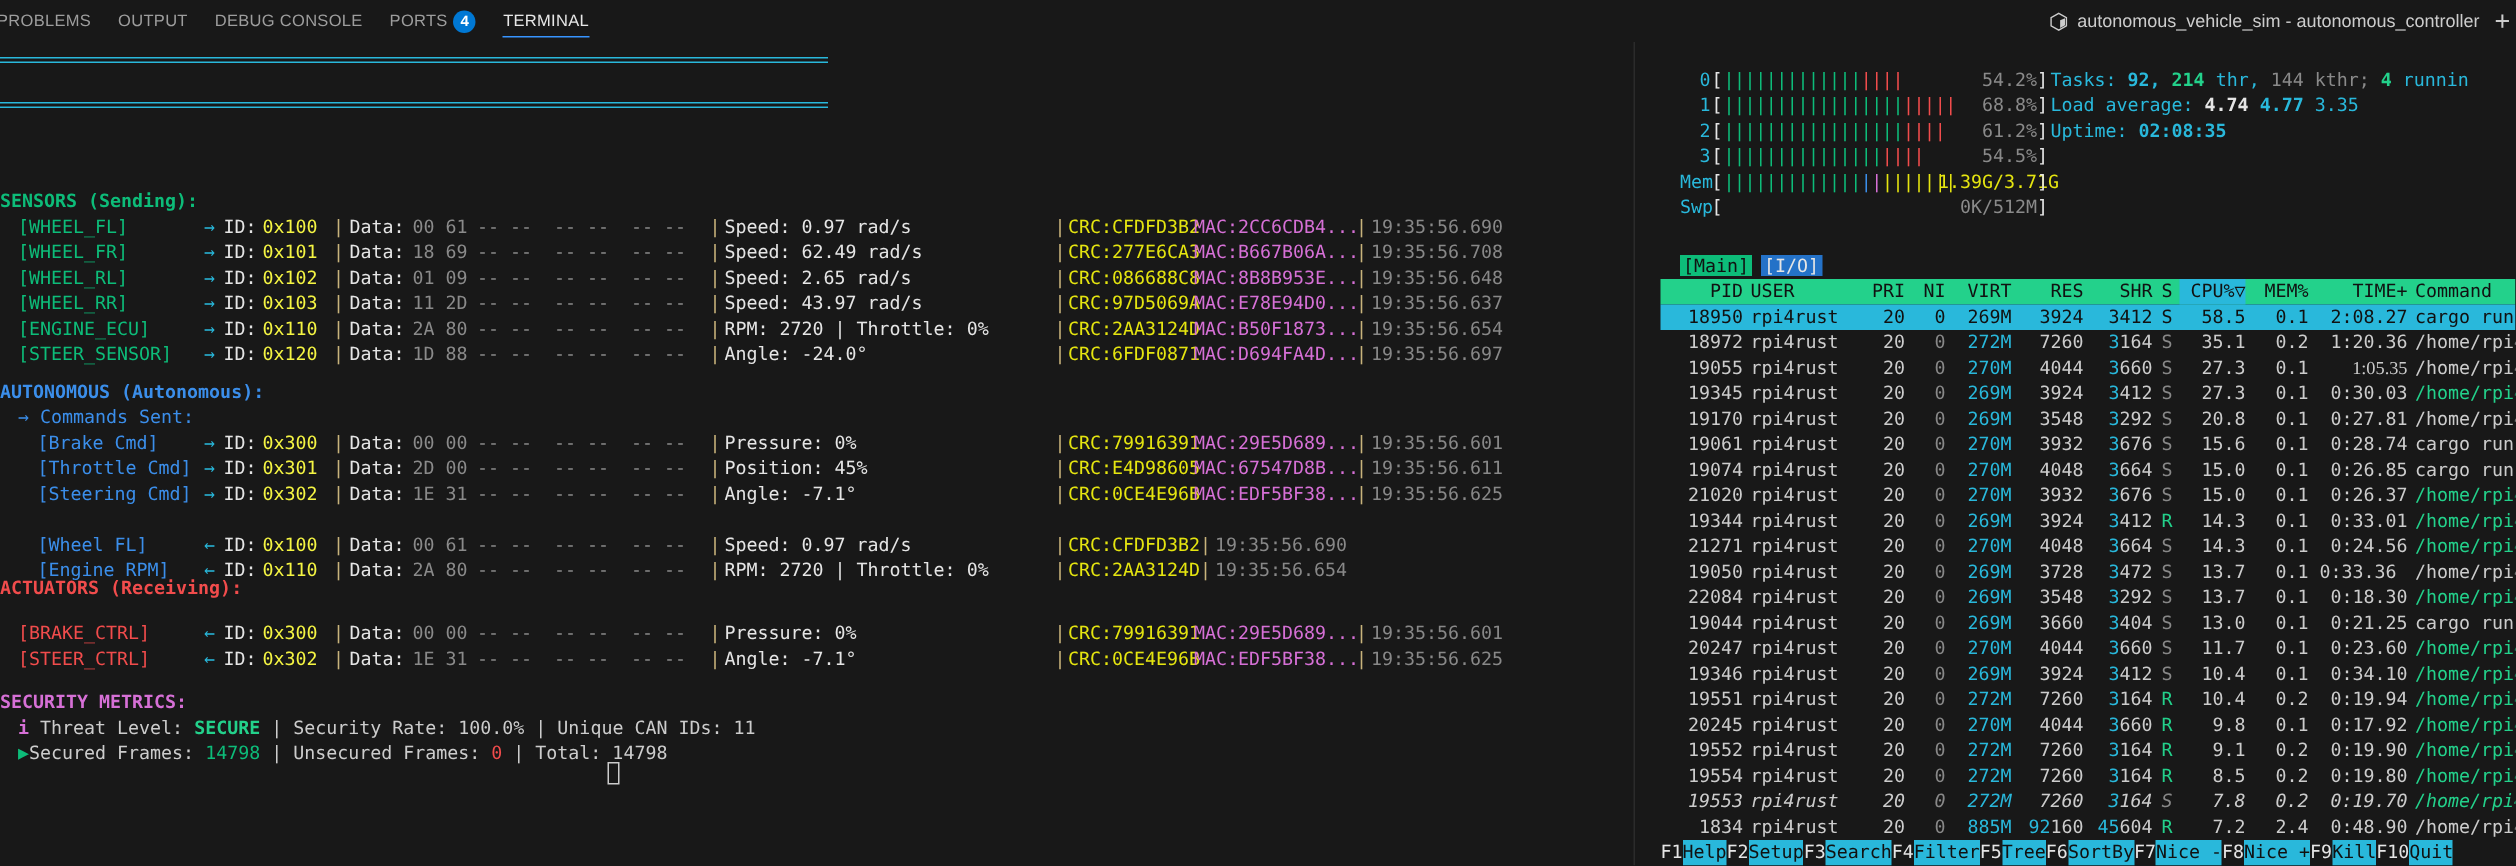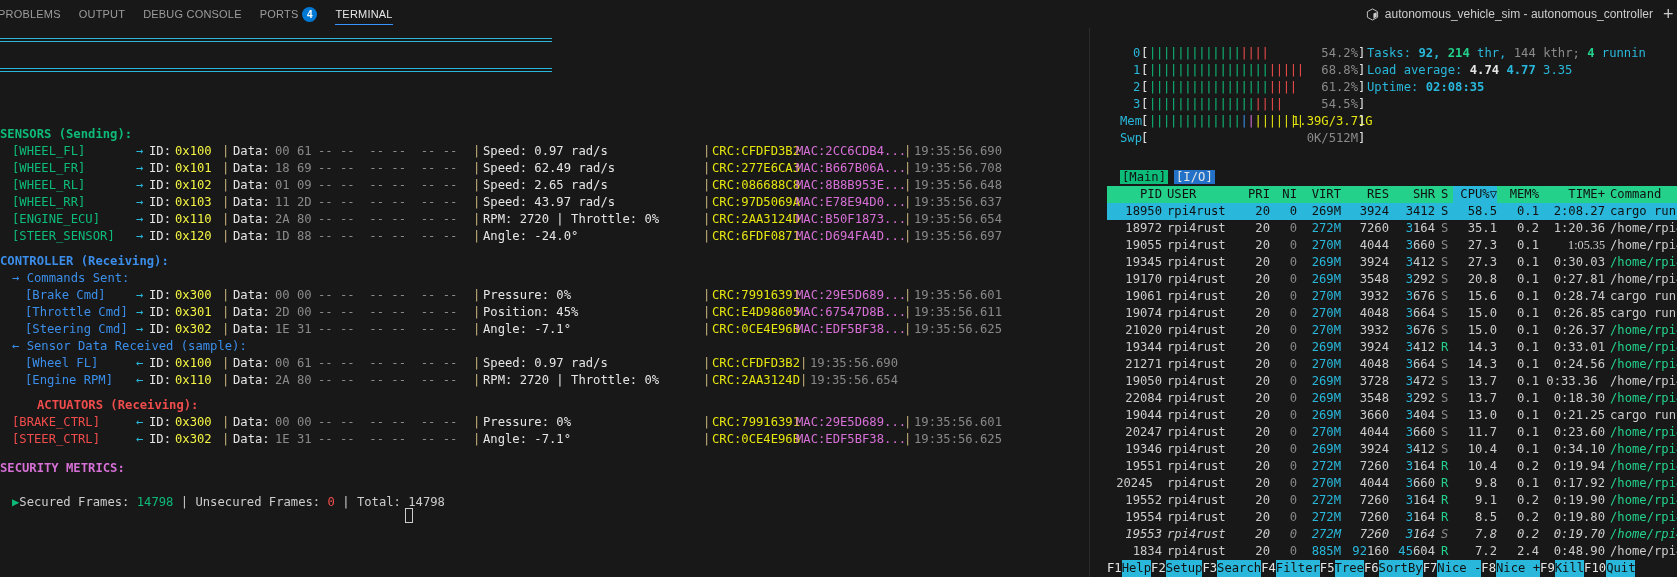--- a/index.html
+++ b/index.html
@@ -80,30 +80,30 @@
 </div>
 
 <div class="left">
   <div class="dbl" style="top:10px;"></div>
   <div class="dbl" style="top:40px;"></div>
 
 
   <div class="ln c-dgreen b" style="top:98px;">SENSORS (Sending):</div>
   <div id="sensor-rows"></div>
 
-  <div class="ln c-blue b" style="top:225px;">CONTROLLER (Receiving):</div>
+  <div class="ln c-blue b" style="top:225px;">AUTONOMOUS (Autonomous):</div>
   <div class="ln c-blue" style="top:242px; left:12px;">→ Commands Sent:</div>
   <div id="sent-rows"></div>
-  <div class="ln c-blue" style="top:310px; left:12px;">← Sensor Data Received (sample):</div>
   <div id="recv-rows"></div>
 
-  <div class="ln c-red b" style="top:369px;padding-left:37px;">ACTUATORS (Receiving):</div>
+  <div class="ln c-red b" style="top:356px;">ACTUATORS (Receiving):</div>
   <div id="act-rows"></div>
 
   <div class="ln c-mag b" style="top:432px;">SECURITY METRICS:</div>
+  <div class="ln" style="top:449px; left:12px;"><span class="c-mag b">i</span> <span>Threat Level: </span><span class="c-green b">SECURE</span> <span>| Security Rate: 100.0% | Unique CAN IDs: 11</span></div>
   <div class="ln" style="top:466px; left:12px;"><span class="c-dgreen">▶</span><span>Secured Frames: </span><span class="c-dgreen">14798</span><span> | Unsecured Frames: </span><span class="c-red">0</span><span> | Total: 14798</span></div>
   <div style="position:absolute; left:405px; top:480px; width:8px; height:15px; border:1px solid #cccccc;"></div>
 <div class="ln" style="top: 115px; width: 1090px;"><span class="c-dgreen" style="position: absolute; left: 12px; top: 0px;">[WHEEL_FL]</span><span class="c-cyan" style="position: absolute; left: 136px; top: 0px;">→</span><span class="c-white" style="position: absolute; left: 149px; top: 0px;">ID:</span><span class="c-yellow" style="position: absolute; left: 175px; top: 0px;">0x100</span><span class="c-bar" style="position: absolute; left: 222px; top: 0px;">|</span><span class="c-white" style="position: absolute; left: 233px; top: 0px;">Data:</span><span class="c-grey" style="position: absolute; left: 275px; top: 0px;">00 61</span><span class="c-grey" style="position: absolute; left: 318px; top: 0px;">-- --  -- --  -- --</span><span class="c-bar" style="position: absolute; left: 473px; top: 0px;">|</span><span class="c-white" style="position: absolute; left: 483px; top: 0px;">Speed: 0.97 rad/s</span><span class="c-bar" style="position: absolute; left: 703px; top: 0px;">|</span><span class="c-ylw2" style="position: absolute; left: 712px; top: 0px;">CRC:CFDFD3B2</span><span class="c-mag" style="position: absolute; left: 796px; top: 0px;">MAC:2CC6CDB4...</span><span class="c-bar" style="position: absolute; left: 904px; top: 0px;">|</span><span class="c-dim" style="position: absolute; left: 914px; top: 0px;">19:35:56.690</span></div>
     <div class="ln" style="top: 132px; width: 1090px;"><span class="c-dgreen" style="position: absolute; left: 12px; top: 0px;">[WHEEL_FR]</span><span class="c-cyan" style="position: absolute; left: 136px; top: 0px;">→</span><span class="c-white" style="position: absolute; left: 149px; top: 0px;">ID:</span><span class="c-yellow" style="position: absolute; left: 175px; top: 0px;">0x101</span><span class="c-bar" style="position: absolute; left: 222px; top: 0px;">|</span><span class="c-white" style="position: absolute; left: 233px; top: 0px;">Data:</span><span class="c-grey" style="position: absolute; left: 275px; top: 0px;">18 69</span><span class="c-grey" style="position: absolute; left: 318px; top: 0px;">-- --  -- --  -- --</span><span class="c-bar" style="position: absolute; left: 473px; top: 0px;">|</span><span class="c-white" style="position: absolute; left: 483px; top: 0px;">Speed: 62.49 rad/s</span><span class="c-bar" style="position: absolute; left: 703px; top: 0px;">|</span><span class="c-ylw2" style="position: absolute; left: 712px; top: 0px;">CRC:277E6CA3</span><span class="c-mag" style="position: absolute; left: 796px; top: 0px;">MAC:B667B06A...</span><span class="c-bar" style="position: absolute; left: 904px; top: 0px;">|</span><span class="c-dim" style="position: absolute; left: 914px; top: 0px;">19:35:56.708</span></div>
     <div class="ln" style="top: 149px; width: 1090px;"><span class="c-dgreen" style="position: absolute; left: 12px; top: 0px;">[WHEEL_RL]</span><span class="c-cyan" style="position: absolute; left: 136px; top: 0px;">→</span><span class="c-white" style="position: absolute; left: 149px; top: 0px;">ID:</span><span class="c-yellow" style="position: absolute; left: 175px; top: 0px;">0x102</span><span class="c-bar" style="position: absolute; left: 222px; top: 0px;">|</span><span class="c-white" style="position: absolute; left: 233px; top: 0px;">Data:</span><span class="c-grey" style="position: absolute; left: 275px; top: 0px;">01 09</span><span class="c-grey" style="position: absolute; left: 318px; top: 0px;">-- --  -- --  -- --</span><span class="c-bar" style="position: absolute; left: 473px; top: 0px;">|</span><span class="c-white" style="position: absolute; left: 483px; top: 0px;">Speed: 2.65 rad/s</span><span class="c-bar" style="position: absolute; left: 703px; top: 0px;">|</span><span class="c-ylw2" style="position: absolute; left: 712px; top: 0px;">CRC:086688C8</span><span class="c-mag" style="position: absolute; left: 796px; top: 0px;">MAC:8B8B953E...</span><span class="c-bar" style="position: absolute; left: 904px; top: 0px;">|</span><span class="c-dim" style="position: absolute; left: 914px; top: 0px;">19:35:56.648</span></div>
     <div class="ln" style="top: 166px; width: 1090px;"><span class="c-dgreen" style="position: absolute; left: 12px; top: 0px;">[WHEEL_RR]</span><span class="c-cyan" style="position: absolute; left: 136px; top: 0px;">→</span><span class="c-white" style="position: absolute; left: 149px; top: 0px;">ID:</span><span class="c-yellow" style="position: absolute; left: 175px; top: 0px;">0x103</span><span class="c-bar" style="position: absolute; left: 222px; top: 0px;">|</span><span class="c-white" style="position: absolute; left: 233px; top: 0px;">Data:</span><span class="c-grey" style="position: absolute; left: 275px; top: 0px;">11 2D</span><span class="c-grey" style="position: absolute; left: 318px; top: 0px;">-- --  -- --  -- --</span><span class="c-bar" style="position: absolute; left: 473px; top: 0px;">|</span><span class="c-white" style="position: absolute; left: 483px; top: 0px;">Speed: 43.97 rad/s</span><span class="c-bar" style="position: absolute; left: 703px; top: 0px;">|</span><span class="c-ylw2" style="position: absolute; left: 712px; top: 0px;">CRC:97D5069A</span><span class="c-mag" style="position: absolute; left: 796px; top: 0px;">MAC:E78E94D0...</span><span class="c-bar" style="position: absolute; left: 904px; top: 0px;">|</span><span class="c-dim" style="position: absolute; left: 914px; top: 0px;">19:35:56.637</span></div>
     <div class="ln" style="top: 183px; width: 1090px;"><span class="c-dgreen" style="position: absolute; left: 12px; top: 0px;">[ENGINE_ECU]</span><span class="c-cyan" style="position: absolute; left: 136px; top: 0px;">→</span><span class="c-white" style="position: absolute; left: 149px; top: 0px;">ID:</span><span class="c-yellow" style="position: absolute; left: 175px; top: 0px;">0x110</span><span class="c-bar" style="position: absolute; left: 222px; top: 0px;">|</span><span class="c-white" style="position: absolute; left: 233px; top: 0px;">Data:</span><span class="c-grey" style="position: absolute; left: 275px; top: 0px;">2A 80</span><span class="c-grey" style="position: absolute; left: 318px; top: 0px;">-- --  -- --  -- --</span><span class="c-bar" style="position: absolute; left: 473px; top: 0px;">|</span><span class="c-white" style="position: absolute; left: 483px; top: 0px;">RPM: 2720 | Throttle: 0%</span><span class="c-bar" style="position: absolute; left: 703px; top: 0px;">|</span><span class="c-ylw2" style="position: absolute; left: 712px; top: 0px;">CRC:2AA3124D</span><span class="c-mag" style="position: absolute; left: 796px; top: 0px;">MAC:B50F1873...</span><span class="c-bar" style="position: absolute; left: 904px; top: 0px;">|</span><span class="c-dim" style="position: absolute; left: 914px; top: 0px;">19:35:56.654</span></div>
     <div class="ln" style="top: 200px; width: 1090px;"><span class="c-dgreen" style="position: absolute; left: 12px; top: 0px;">[STEER_SENSOR]</span><span class="c-cyan" style="position: absolute; left: 136px; top: 0px;">→</span><span class="c-white" style="position: absolute; left: 149px; top: 0px;">ID:</span><span class="c-yellow" style="position: absolute; left: 175px; top: 0px;">0x120</span><span class="c-bar" style="position: absolute; left: 222px; top: 0px;">|</span><span class="c-white" style="position: absolute; left: 233px; top: 0px;">Data:</span><span class="c-grey" style="position: absolute; left: 275px; top: 0px;">1D 88</span><span class="c-grey" style="position: absolute; left: 318px; top: 0px;">-- --  -- --  -- --</span><span class="c-bar" style="position: absolute; left: 473px; top: 0px;">|</span><span class="c-white" style="position: absolute; left: 483px; top: 0px;">Angle: -24.0°</span><span class="c-bar" style="position: absolute; left: 703px; top: 0px;">|</span><span class="c-ylw2" style="position: absolute; left: 712px; top: 0px;">CRC:6FDF0871</span><span class="c-mag" style="position: absolute; left: 796px; top: 0px;">MAC:D694FA4D...</span><span class="c-bar" style="position: absolute; left: 904px; top: 0px;">|</span><span class="c-dim" style="position: absolute; left: 914px; top: 0px;">19:35:56.697</span></div>
     <div class="ln" style="top: 259px; width: 1090px;"><span class="c-blue" style="position: absolute; left: 25px; top: 0px;">[Brake Cmd]</span><span class="c-cyan" style="position: absolute; left: 136px; top: 0px;">→</span><span class="c-white" style="position: absolute; left: 149px; top: 0px;">ID:</span><span class="c-yellow" style="position: absolute; left: 175px; top: 0px;">0x300</span><span class="c-bar" style="position: absolute; left: 222px; top: 0px;">|</span><span class="c-white" style="position: absolute; left: 233px; top: 0px;">Data:</span><span class="c-grey" style="position: absolute; left: 275px; top: 0px;">00 00</span><span class="c-grey" style="position: absolute; left: 318px; top: 0px;">-- --  -- --  -- --</span><span class="c-bar" style="position: absolute; left: 473px; top: 0px;">|</span><span class="c-white" style="position: absolute; left: 483px; top: 0px;">Pressure: 0%</span><span class="c-bar" style="position: absolute; left: 703px; top: 0px;">|</span><span class="c-ylw2" style="position: absolute; left: 712px; top: 0px;">CRC:79916391</span><span class="c-mag" style="position: absolute; left: 796px; top: 0px;">MAC:29E5D689...</span><span class="c-bar" style="position: absolute; left: 904px; top: 0px;">|</span><span class="c-dim" style="position: absolute; left: 914px; top: 0px;">19:35:56.601</span></div>
     <div class="ln" style="top: 276px; width: 1090px;"><span class="c-blue" style="position: absolute; left: 25px; top: 0px;">[Throttle Cmd]</span><span class="c-cyan" style="position: absolute; left: 136px; top: 0px;">→</span><span class="c-white" style="position: absolute; left: 149px; top: 0px;">ID:</span><span class="c-yellow" style="position: absolute; left: 175px; top: 0px;">0x301</span><span class="c-bar" style="position: absolute; left: 222px; top: 0px;">|</span><span class="c-white" style="position: absolute; left: 233px; top: 0px;">Data:</span><span class="c-grey" style="position: absolute; left: 275px; top: 0px;">2D 00</span><span class="c-grey" style="position: absolute; left: 318px; top: 0px;">-- --  -- --  -- --</span><span class="c-bar" style="position: absolute; left: 473px; top: 0px;">|</span><span class="c-white" style="position: absolute; left: 483px; top: 0px;">Position: 45%</span><span class="c-bar" style="position: absolute; left: 703px; top: 0px;">|</span><span class="c-ylw2" style="position: absolute; left: 712px; top: 0px;">CRC:E4D98605</span><span class="c-mag" style="position: absolute; left: 796px; top: 0px;">MAC:67547D8B...</span><span class="c-bar" style="position: absolute; left: 904px; top: 0px;">|</span><span class="c-dim" style="position: absolute; left: 914px; top: 0px;">19:35:56.611</span></div>
@@ -383,21 +383,21 @@
     <div class="cell r" style="left: 190px; width: 44px; color: rgb(41, 184, 219);">272M</div>
     <div class="cell r" style="left: 234px; width: 48px;">7260</div>
     <div class="cell r" style="left: 282px; width: 46px;"><span class="c-cyan">3</span><span>164</span></div>
     <div class="cell" style="left: 334px; width: 12px; color: rgb(35, 209, 139);">R</div>
     <div class="cell r" style="left: 346px; width: 44px;">10.4</div>
     <div class="cell r" style="left: 390px; width: 42px;">0.2</div>
     <div class="cell r" style="left: 432px; width: 66px;">0:19.94</div>
     <div class="cell" style="left: 503px; width: 70px; color: rgb(35, 209, 139);">/home/rpi4rust</div>
   </div>
 <div class="row" style="top: 475px;">
-    <div class="cell r" style="left: 0px; width: 55px; text-align: center;">20245</div>
+    <div class="cell r" style="left: 0px; width: 55px;">20245</div>
     <div class="cell" style="left: 60px; width: 70px;">rpi4rust</div>
     <div class="cell r" style="left: 125px; width: 38px;">20</div>
     <div class="cell r" style="left: 163px; width: 27px; color: rgb(136, 136, 136);">0</div>
     <div class="cell r" style="left: 190px; width: 44px; color: rgb(41, 184, 219);">270M</div>
     <div class="cell r" style="left: 234px; width: 48px;">4044</div>
     <div class="cell r" style="left: 282px; width: 46px;"><span class="c-cyan">3</span><span>660</span></div>
     <div class="cell" style="left: 334px; width: 12px; color: rgb(35, 209, 139);">R</div>
     <div class="cell r" style="left: 346px; width: 44px;">9.8</div>
     <div class="cell r" style="left: 390px; width: 42px;">0.1</div>
     <div class="cell r" style="left: 432px; width: 66px;">0:17.92</div>

